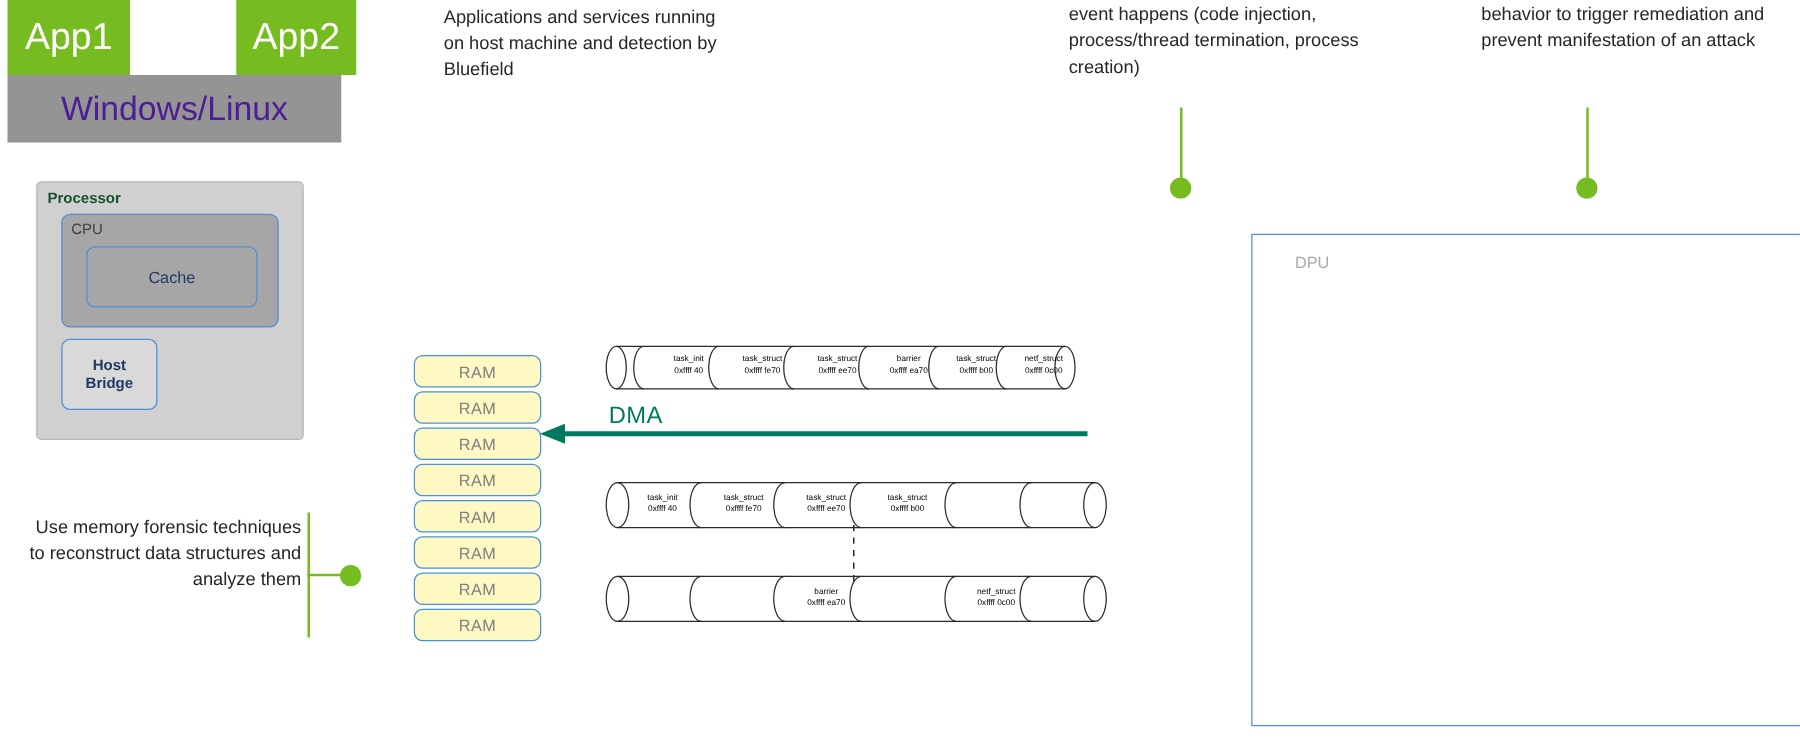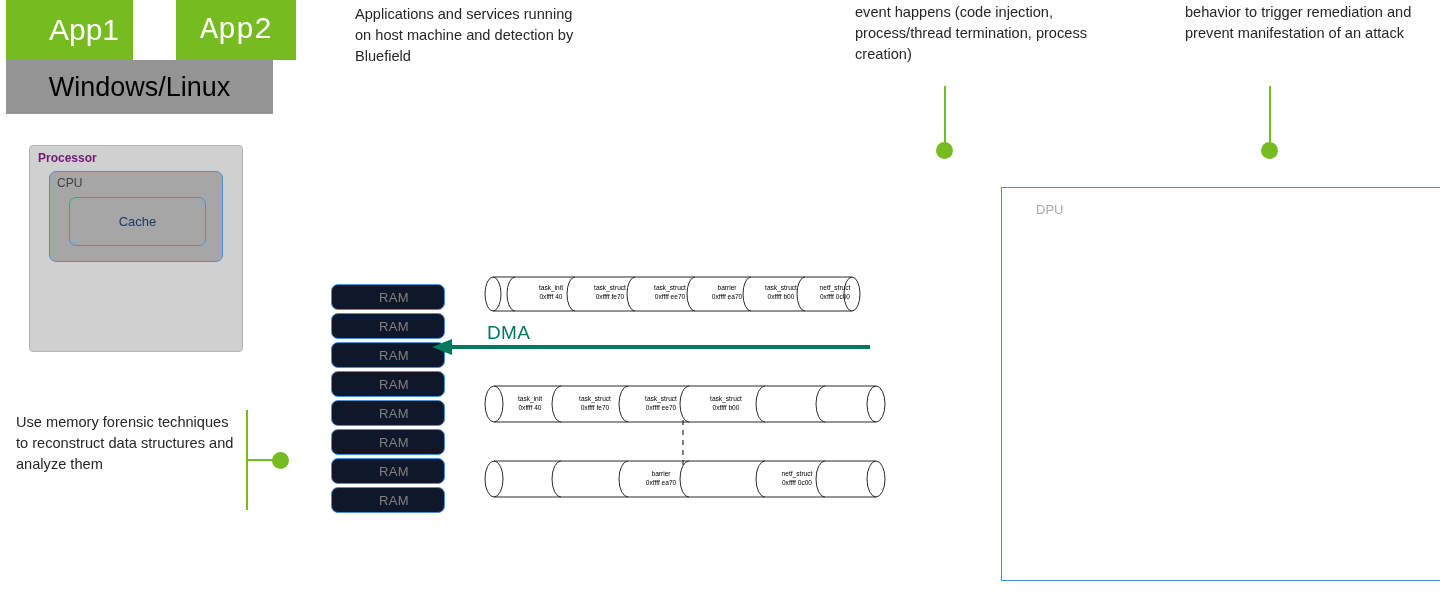--- a/index.html
+++ b/index.html
@@ -18,34 +18,34 @@
   
   .app-box {
     background: #76BC21;
     color: #ffffff;
     font-size: 30px;
     display: flex; align-items: center; justify-content: center;
     line-height: 1;
   }
   .os-box {
     background: #949494;
-    color: #000000;
+    color: #4c1d95;
     font-size: 27px;
     display: flex; align-items: center; justify-content: center;
     line-height: 1;
   }
 
   
   .proc-outer {
     background: #d0d0d0;
     border: 1px solid #b4b4b4;
     border-radius: 4px;
   }
   .proc-title {
-    font-size: 12px; color: #701a75; font-weight: 600;
+    font-size: 12px; color: #14532d; font-weight: 600;
   }
   .cpu-box {
     background: #a6a6a6;
     border: 1.5px solid #4a90d9;
     border-radius: 7px;
   }
   .cpu-title { font-size: 12px; color: #404040; }
   .cache-box {
     background: #a6a6a6;
     border: 1.5px solid #4a90d9;
@@ -58,27 +58,26 @@
     border: 1.5px solid #4a90d9;
     border-radius: 7px;
     display: flex; align-items: center; justify-content: center;
     text-align: center;
     font-size: 12px; color: #1F3864; font-weight: bold;
     line-height: 1.15;
   }
 
   
   .ram-cell {
-    background: #0f172a;
+    background: #fef9c3;
     border: 1.5px solid #4a90d9;
     border-radius: 7px;
     display: flex; align-items: center; justify-content: center;
     font-size: 13px; color: #808080;
     letter-spacing: .4px;
-    padding-left: 12px;
   }
 
   
   .dma-label {
     color: #007a5e; font-size: 19px; letter-spacing: .3px;
   }
 
   
   .note {
     font-size: 14.6px; line-height: 1.44; color: #262626;
@@ -116,38 +115,41 @@
     font-size: 6.6px;
     line-height: 1.3;
     color: #000000;
     font-family: "Liberation Sans", sans-serif;
     white-space: nowrap;
   }
 </style>
 </head>
 <body>
 
-<div class="abs app-box" style="left:6px; top:0px; width:98px; height:60px;padding-left:29px;">
+<div class="abs app-box" style="left:6px; top:0px; width:98px; height:60px;">
   <span>App1</span>
 </div>
-<div class="abs app-box" style="left:176px; top:0px; width:120px; height:60px;font-family:Liberation Mono, monospace;">
+<div class="abs app-box" style="left:189px; top:0px; width:96px; height:60px;">
   <span>App2</span>
 </div>
 <div class="abs os-box" style="left:6px; top:60px; width:267px; height:54px;">
   <span>Windows/Linux</span>
 </div>
 
 <div class="abs proc-outer" style="left:29px; top:145px; width:212px; height:205px;">
   <div class="abs proc-title" style="left:8px; top:5px;">Processor</div>
 
   <div class="abs cpu-box" style="left:19px; top:25px; width:172px; height:89px;">
     <div class="abs cpu-title" style="left:7px; top:4px;">CPU</div>
     <div class="abs cache-box" style="left:19px; top:25px; width:135px; height:47px;">Cache</div>
   </div>
 
+  <div class="abs small-box" style="left:19px; top:125px; width:75px; height:55px;">
+    <span>Host<br>Bridge</span>
+  </div>
 </div>
 
 <div class="abs" style="left:331px; top:284px; width:100px; height:216px;">
   <div class="ram-cell" style="width:100px; height:24px; margin-bottom:3px;">RAM</div>
   <div class="ram-cell" style="width:100px; height:24px; margin-bottom:3px;">RAM</div>
   <div class="ram-cell" style="width:100px; height:24px; margin-bottom:3px;">RAM</div>
   <div class="ram-cell" style="width:100px; height:24px; margin-bottom:3px;">RAM</div>
   <div class="ram-cell" style="width:100px; height:24px; margin-bottom:3px;">RAM</div>
   <div class="ram-cell" style="width:100px; height:24px; margin-bottom:3px;">RAM</div>
   <div class="ram-cell" style="width:100px; height:24px; margin-bottom:3px;">RAM</div>
@@ -224,21 +226,21 @@
   <div class="cyl-cell-txt" style="left:146px; top:10px; width:60px;">barrier<br>0xffff ea70</div>
   <div class="cyl-cell-txt" style="left:282px; top:10px; width:60px;">netf_struct<br>0xffff 0c00</div>
 </div>
 
 <div class="abs note" style="left:355px; top:4px; width:232px;">Applications and services running on host machine and detection by Bluefield</div>
 
 <div class="abs note" style="left:855px; top:-19px; width:232px;">hypervisor, VMs, when a critical event happens (code injection, process/thread termination, process creation)</div>
 
 <div class="abs note" style="left:1185px; top:-19px; width:245px;">Administrator upon detection of bad behavior to trigger remediation and prevent manifestation of an attack</div>
 
-<div class="abs note" style="left:16px; top:412px; width:225px;">Use memory forensic techniques to reconstruct data structures and analyze them</div>
+<div class="abs note" style="left:16px; top:412px; width:225px;text-align:right;">Use memory forensic techniques to reconstruct data structures and analyze them</div>
 
 <div class="abs conn-v" style="left:944px; top:86px; height:62px;"></div>
 <div class="abs conn-dot" style="left:936px; top:142px;"></div>
 
 <div class="abs conn-v" style="left:1269px; top:86px; height:62px;"></div>
 <div class="abs conn-dot" style="left:1261px; top:142px;"></div>
 
 <div class="abs conn-v" style="left:246px; top:410px; height:100px;"></div>
 <div class="abs conn-h" style="left:246px; top:459px; width:30px;"></div>
 <div class="abs conn-dot" style="left:272px; top:452px;"></div>

